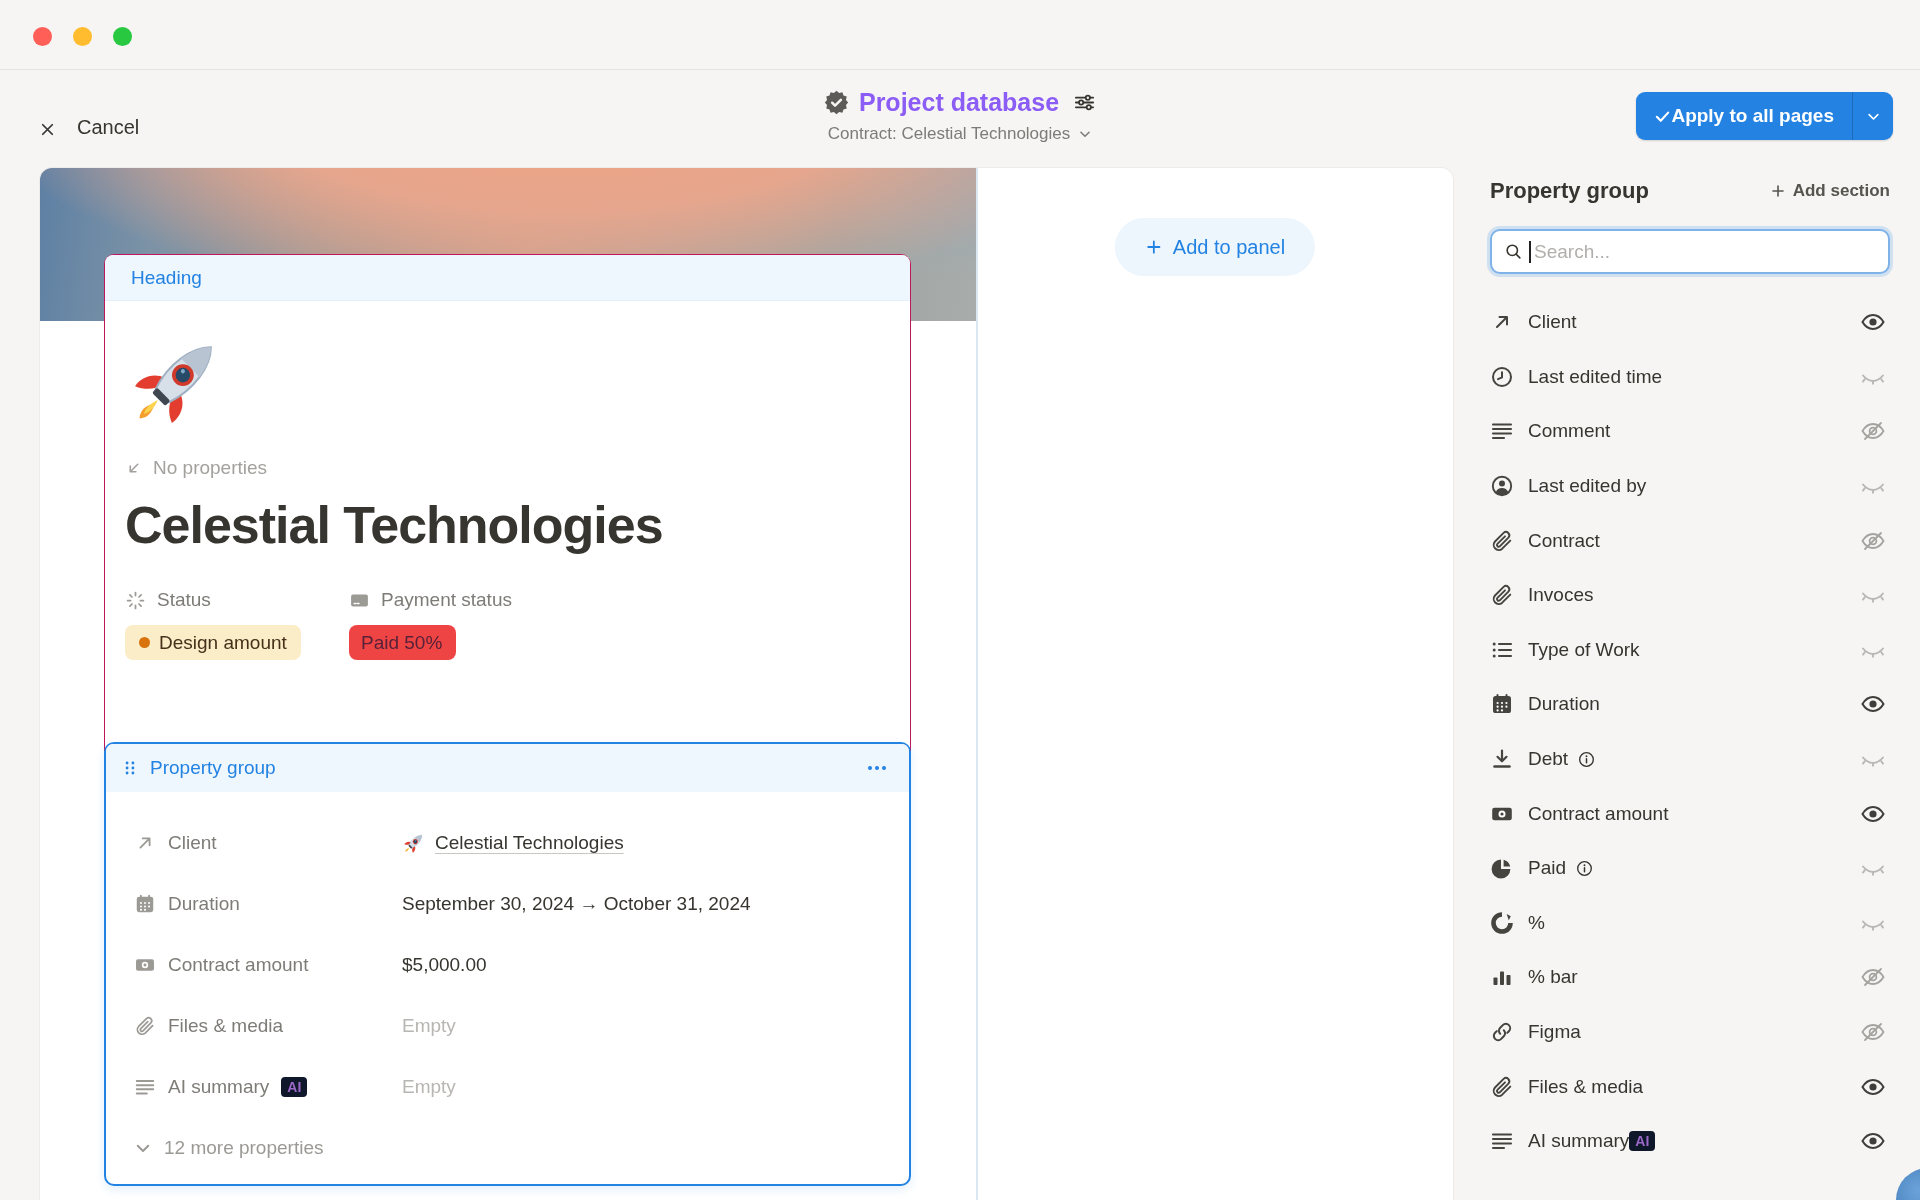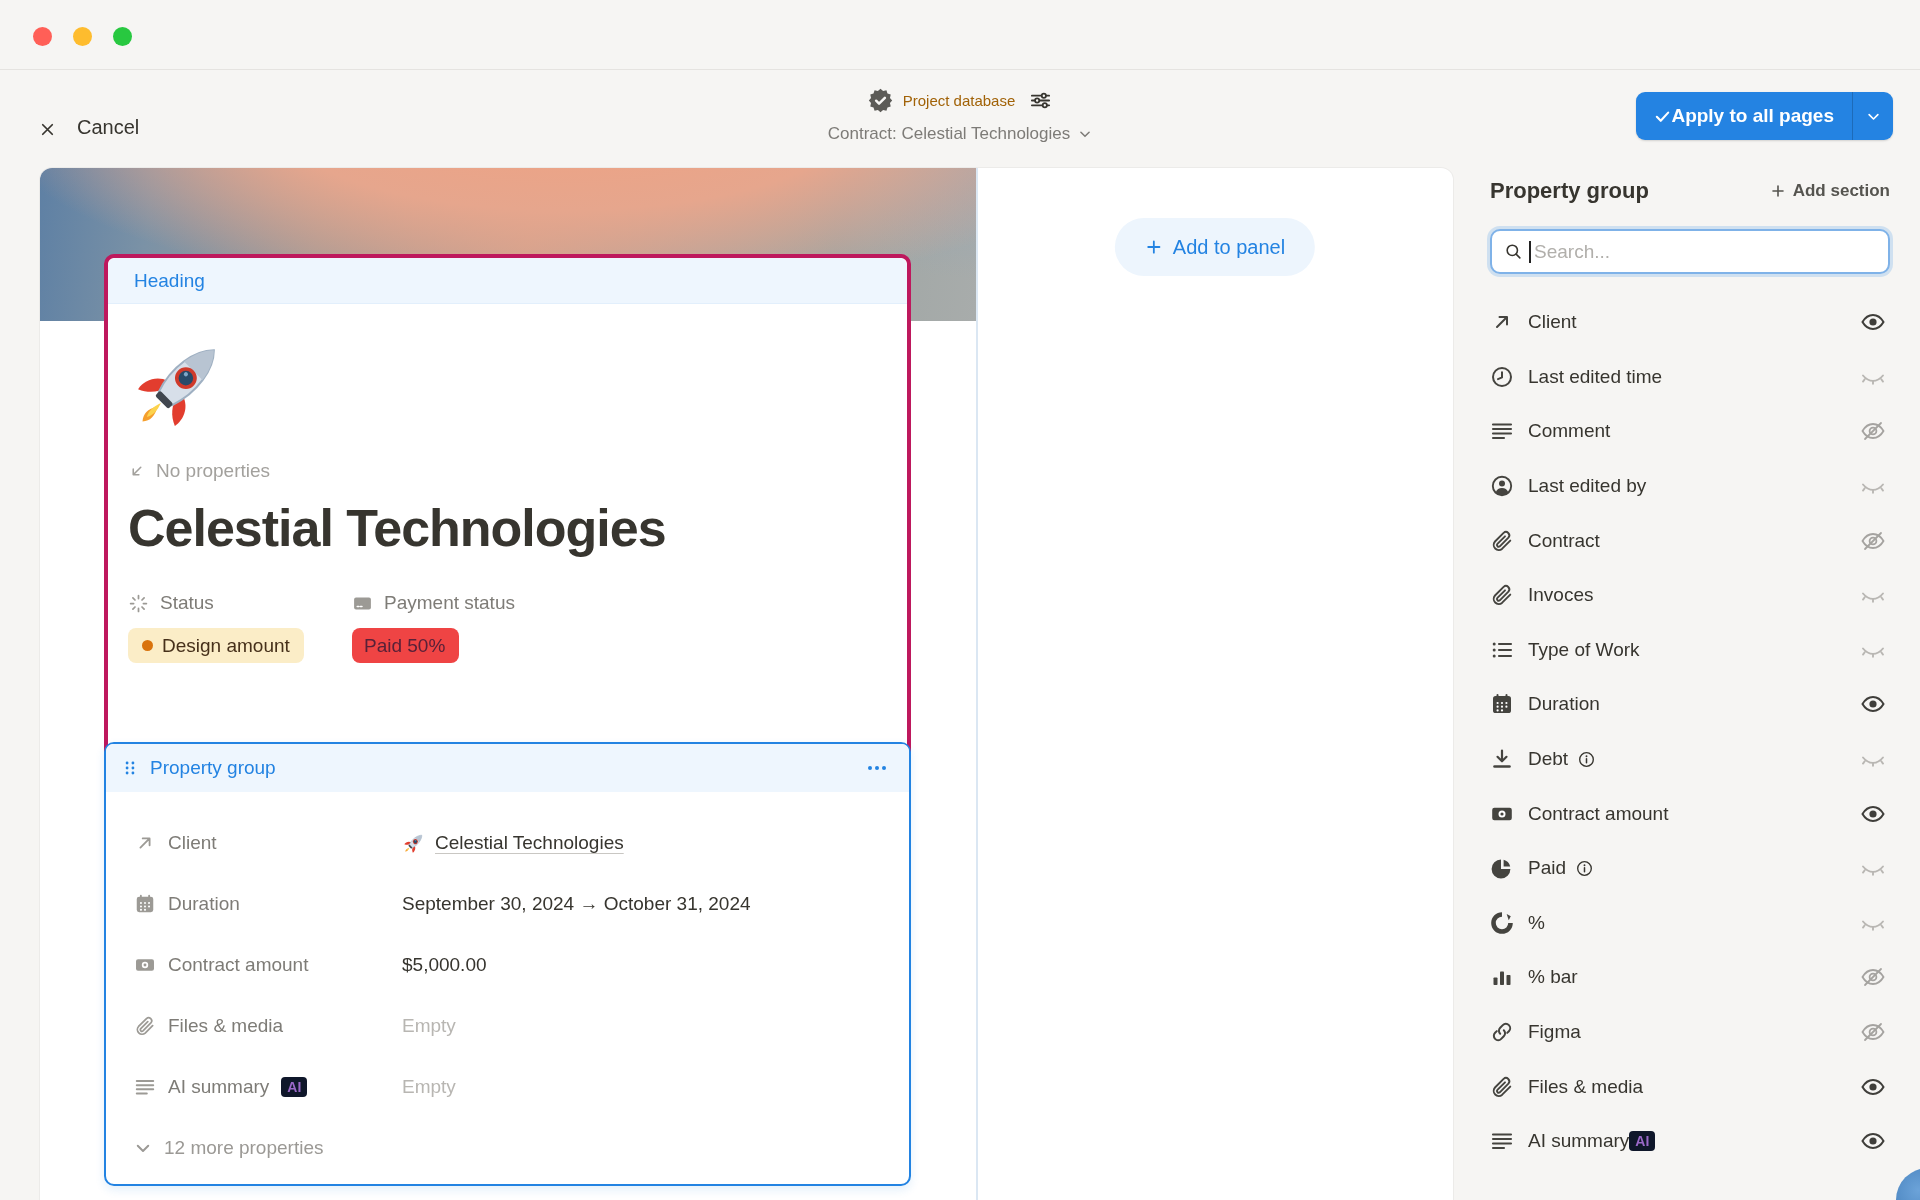--- a/index.html
+++ b/index.html
@@ -13,21 +13,21 @@
   .tl.yellow{ left:73px; background:#febc2e; }
   .tl.green{ left:113px; background:#28c840; }
 
   
   .headerbar { position:absolute; left:0; top:70px; width:1920px; height:98px; }
   .cancel { position:absolute; left:38px; top:46px; display:flex; align-items:flex-end; gap:20px; cursor:default; }
   .cancel svg { width:19px; height:19px; stroke:#6f6e6a; }
   .cancel span { font-size:20px; color:#37352f; }
   .doc-title { position:absolute; left:0; right:0; top:18px; display:flex; justify-content:center; align-items:center; gap:10px; }
   .doc-title .badge { width:25px; height:25px; }
-  .doc-title .t { font-size:15px; font-weight:400; color:#a16207; }
+  .doc-title .t { font-size:25px; font-weight:700; color:#8b5cf6; }
   .doc-title .sliders { width:23px; height:23px; stroke:#5f5e5a; margin-left:4px; }
   .preview { position:absolute; left:0; right:0; top:54px; display:flex; justify-content:center; align-items:center; gap:8px; color:#7d7b77; font-size:17px; }
   .preview svg { width:14px; height:14px; stroke:#7d7b77; }
   .apply { position:absolute; right:27px; top:22px; height:48px; background:#2483e2; border-radius:9px; display:flex; align-items:center; color:#fff; font-size:19px; font-weight:600; box-shadow:0 1px 2px rgba(15,15,15,.15); }
   .apply .main { display:flex; align-items:center; gap:0; padding:0 18px 0 18px; height:100%; }
   .apply .main svg { width:17px; height:17px; stroke:#fff; }
   .apply .sep { width:1px; height:100%; background:rgba(0,0,0,.18); }
   .apply .chev { width:40px; height:100%; display:flex; align-items:center; justify-content:center; }
   .apply .chev svg { width:15px; height:15px; stroke:#fff; }
 
@@ -45,21 +45,21 @@
   }
   .v-divider { position:absolute; left:936px; top:0; bottom:0; width:2px; background:#dbe7f3; }
 
   .addpanel { position:absolute; left:1175px; top:50px; transform:translateX(-50%); background:#edf5fd; color:#2383e2; border:none; border-radius:29px; height:58px; padding:0 30px; font-size:20px; font-weight:500; display:flex; align-items:center; gap:10px; font-family:inherit; }
   .addpanel svg { width:18px; height:18px; stroke:#2383e2; }
 
   
   .sec-card { position:absolute; left:64px; width:807px; background:#fff; border-radius:10px; }
   .sec-strip { display:flex; align-items:center; background:#eef6fe; color:#2383e2; font-size:19px; font-weight:500; border-radius:8px 8px 0 0; }
 
-  .heading-card { top:86px; height:527px; border:4px solid #be185d; }
+  .heading-card { top:86px; height:527px; border:1px solid #be185d; }
   .heading-card .sec-strip { height:46px; padding-left:26px; border-bottom:1px solid #e2effc; }
   .h-body { padding:28px 24px 0 20px; }
   .rocket-big { width:104px; height:104px; }
   .backlinks { margin-top:20px; display:flex; align-items:center; gap:10px; color:#a3a19d; font-size:19px; }
   .backlinks svg { width:18px; height:18px; stroke:#a3a19d; }
   .page-title { margin-top:16px; font-size:52px; font-weight:700; letter-spacing:-1px; color:#37352f; }
   .props-inline { margin-top:34px; display:flex; }
   .pcol1 { width:224px; }
   .plabel { display:flex; align-items:center; gap:11px; color:#7e7c77; font-size:19px; }
   .plabel svg { width:21px; height:21px; }

